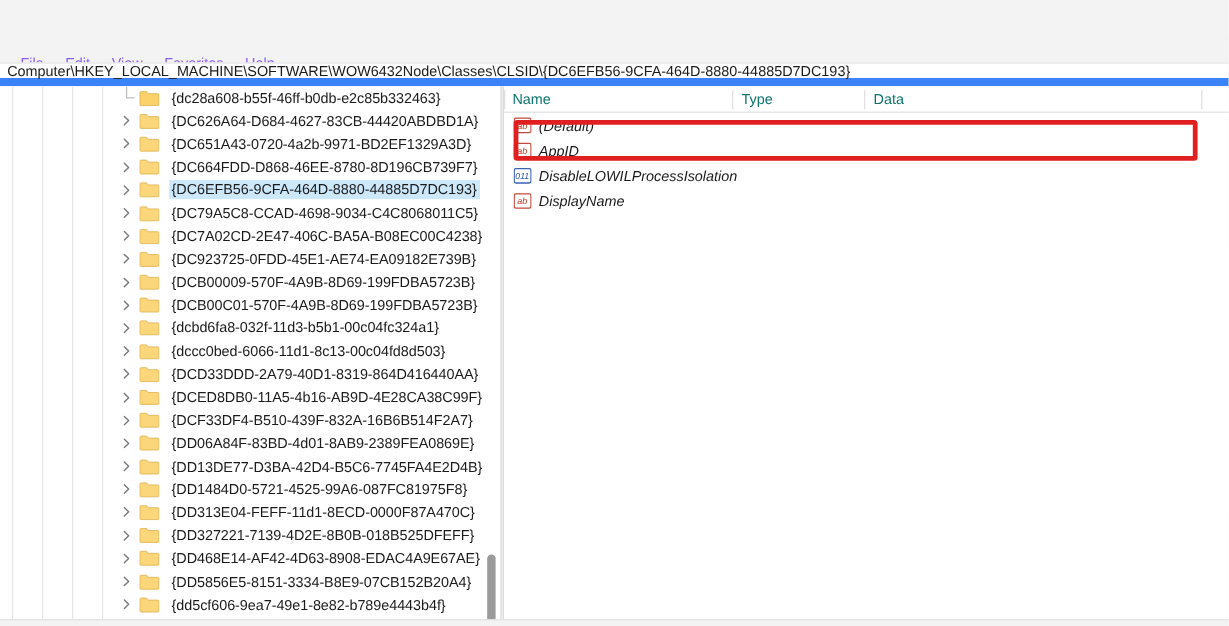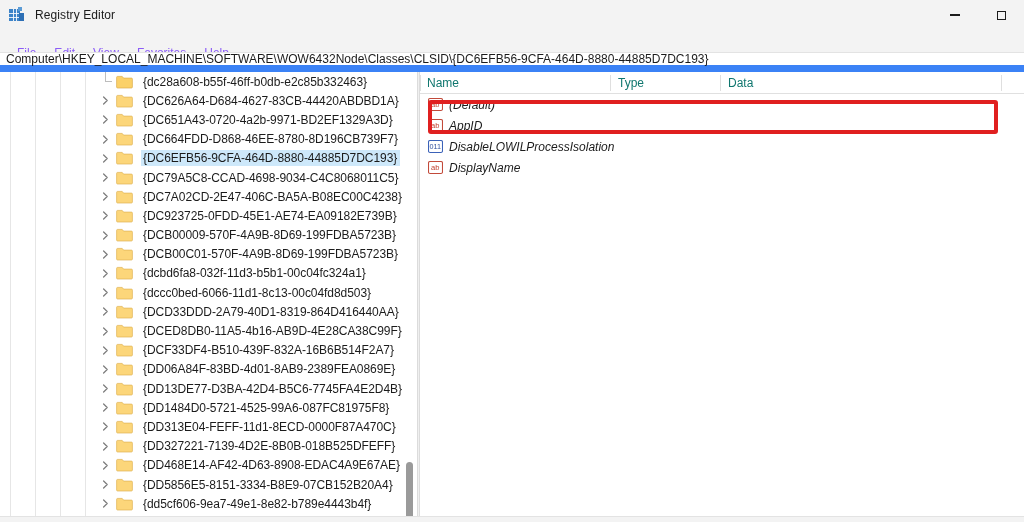--- a/index.html
+++ b/index.html
@@ -197,21 +197,21 @@
 
   .rowarea { position: relative; }
   .vrow {
     position: relative;
     height: 21px;
     display: flex; align-items: center;
     white-space: nowrap;
   }
   .vicon {
     position: absolute; left: 8px; top: 3px;
-    width: 15px; height: 15px;
+    width: 15px; height: 15px; font-style: italic;
   }
   .vicon svg { display: block; }
   .vname {
     position: absolute; left: 29px;
     font-size: 12px; color: #1b1b1b; font-style: italic;
   }
 
   
   .redbox {
     position: absolute;
@@ -229,41 +229,20 @@
     width: 1024px; height: 6px;
     background: #f3f3f3;
     border-top: 1px solid #e3e3e3;
   }
 </style>
 </head>
 <body>
 
 <div id="app">
 
-  <div class="titlebar">
-    <div class="title-icon">
-      <div class="sq s1"></div>
-      <div class="g gv1"></div>
-        <div class="g gv2"></div>
-      <div class="g gh1"></div>
-        <div class="g gh2"></div>
-      <div class="sq s2"></div>
-      <div class="sq s3"></div>
-    </div>
-    <div class="title-text">Registry Editor</div>
-
-    <div class="winbtns">
-      <div class="winbtn">
-          <div class="dash"></div>
-        </div>
-      <div class="winbtn">
-          <div class="boxg"></div>
-        </div>
-    </div>
-  </div>
 
   <div class="menubar">
     <div class="menuitem"><u>F</u>ile</div>
     <div class="menuitem"><u>E</u>dit</div>
     <div class="menuitem"><u>V</u>iew</div>
     <div class="menuitem">F<u>a</u>vorites</div>
     <div class="menuitem"><u>H</u>elp</div>
   </div>
 
   <div class="addressbar">

